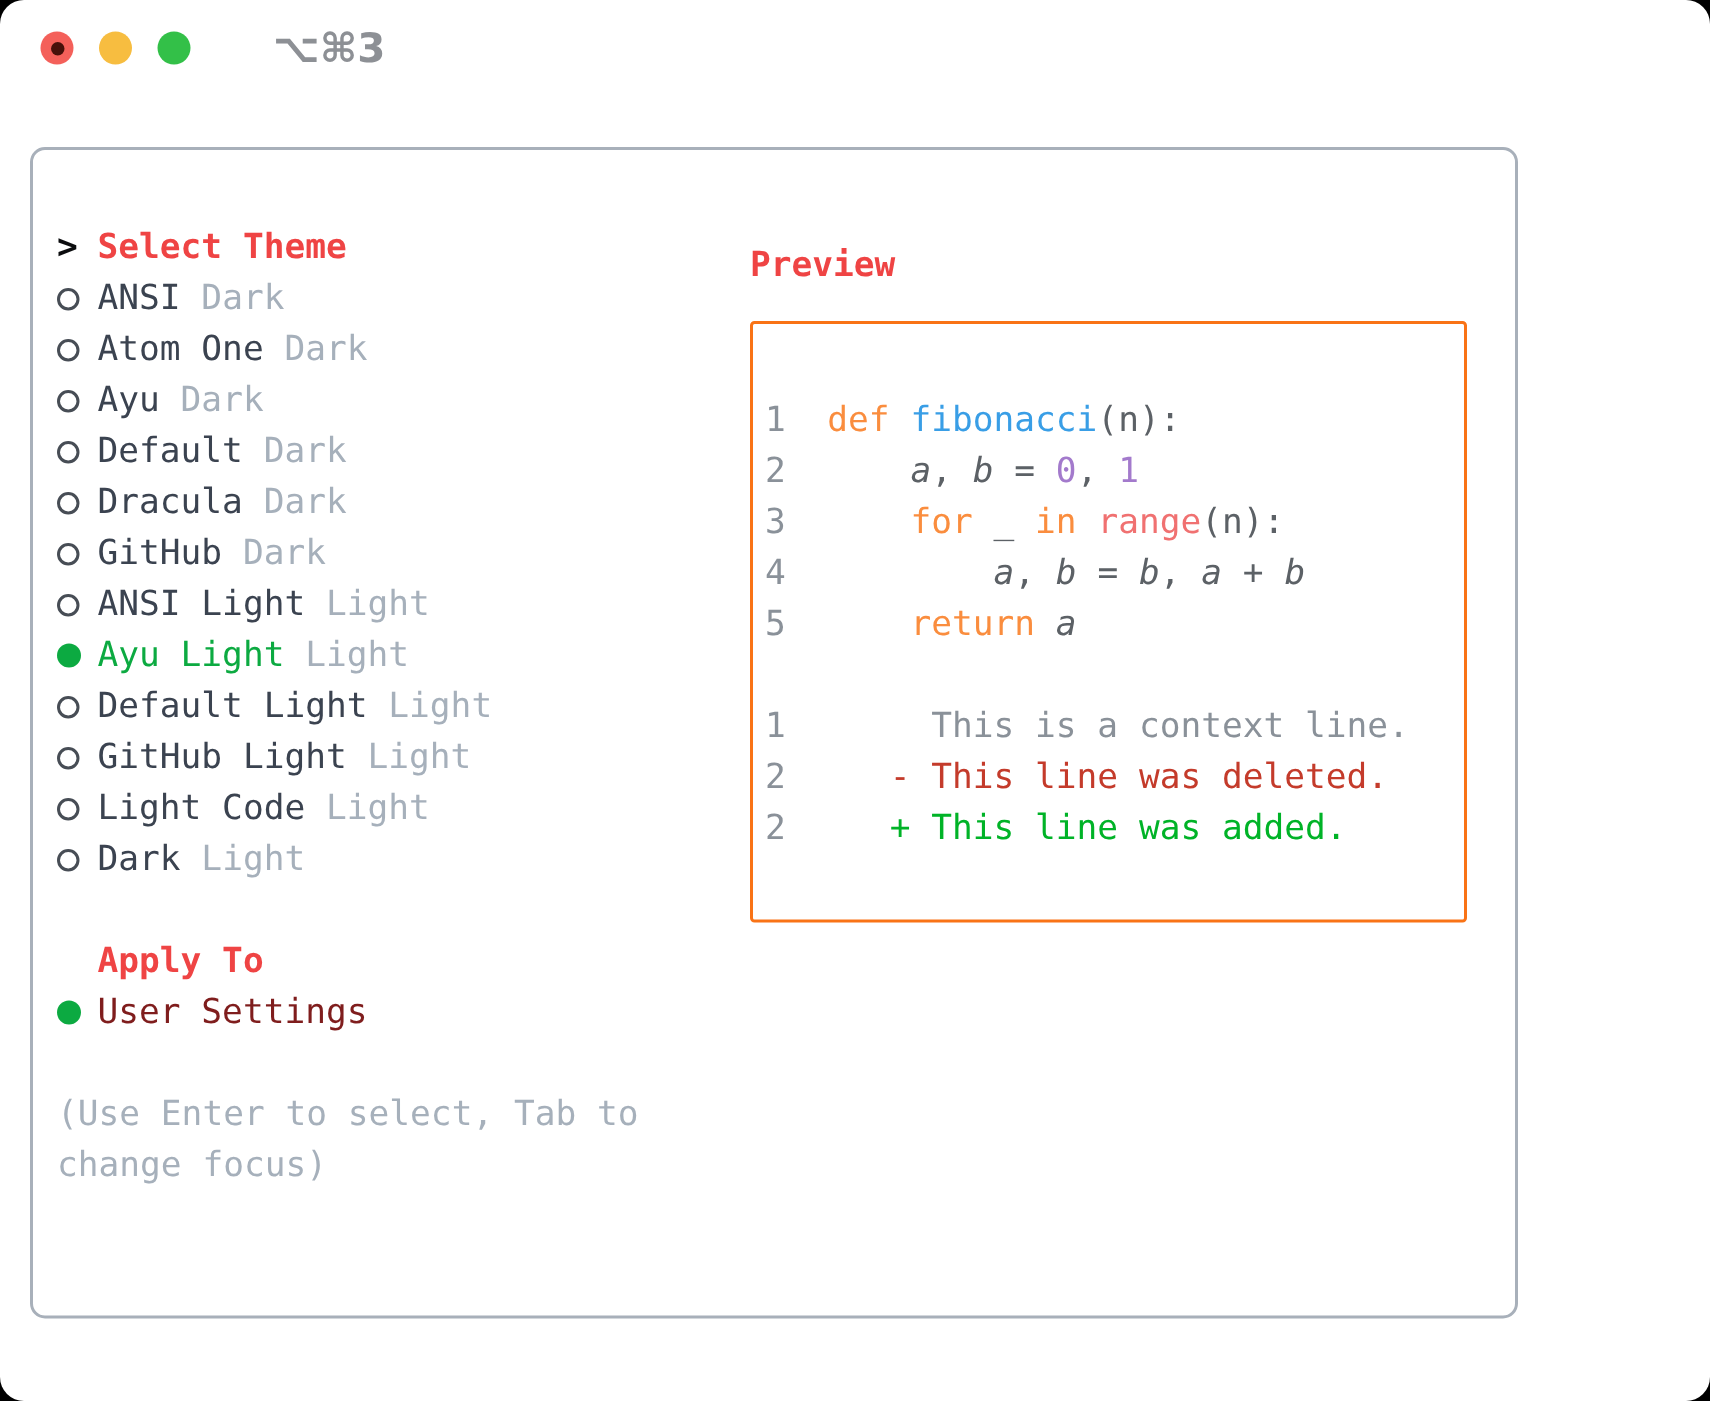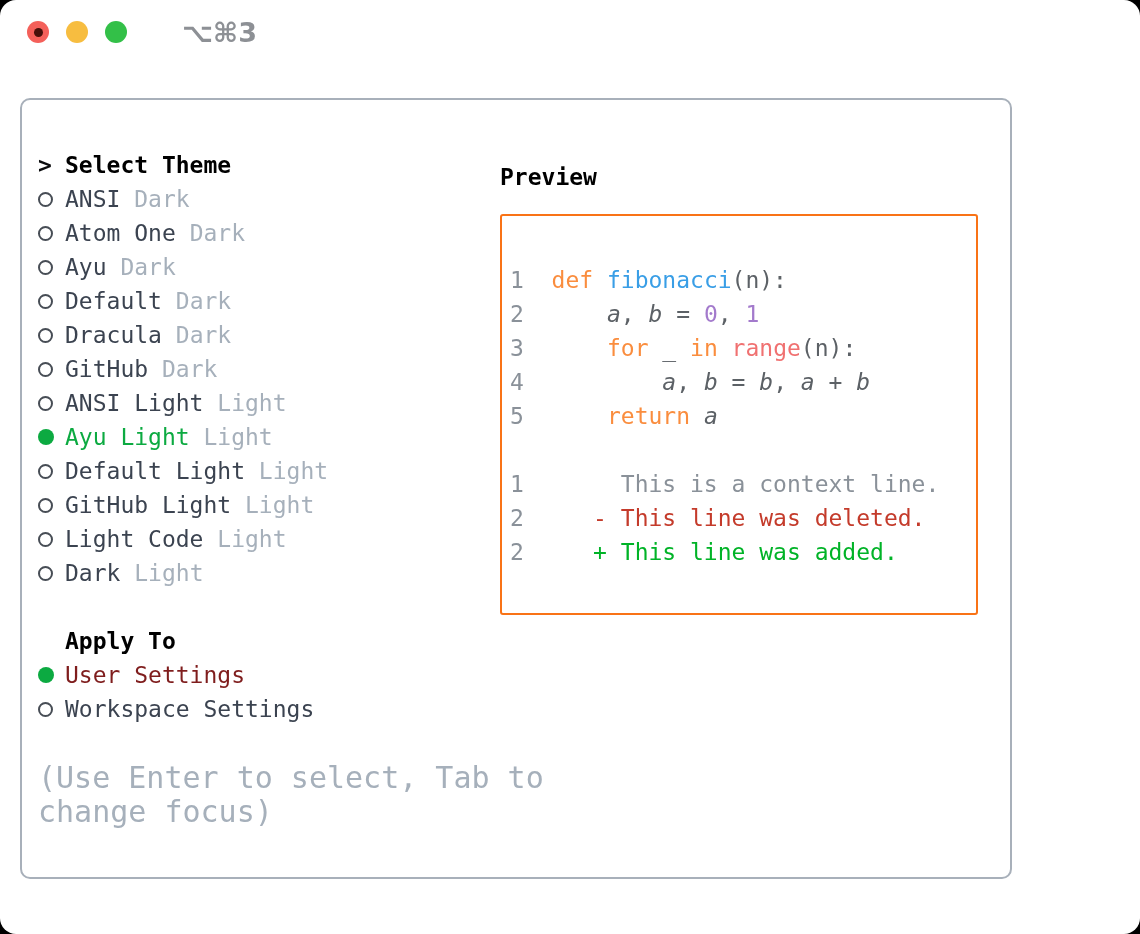--- a/index.html
+++ b/index.html
@@ -23,25 +23,25 @@
   
   .panel { position:absolute; left:20px; top:98px; width:992px; height:781px;
     border:2px solid #a8b0ba; border-radius:10px; background:#fff; }
   .left-col  { position:absolute; left:16px; top:48px; }
   .right-col { position:absolute; left:478px; top:60px; }
   .row { display:flex; align-items:center; height:34px; font-size:23px; white-space:pre; }
   .bullet-cell { width:27px; height:34px; display:flex; align-items:center; flex:none; }
   .prompt { font-weight:bold; color:#0b0c0e; font-size:23px; }
   .dot-open { width:15px; height:15px; border:2.5px solid #474d55; border-radius:50%; }
   .dot-filled { width:16px; height:16px; border-radius:50%; }
-  .header-label { font-weight:bold; color:#000000; }
+  .header-label { font-weight:bold; color:#ef4444; }
   .name { color:#3b4350; }
   .tag  { color:#a6b0bb; }
   .spacer { height:34px; }
-  .help-line { height:34px; font-size:30px; color:#a6b0bb; display:flex; align-items:center; white-space:pre; }
+  .help-line { height:34px; font-size:23px; color:#a6b0bb; display:flex; align-items:center; white-space:pre; }
   
   .preview-box { margin-top:20px; width:478px; height:401px;
     border:2px solid #f97316; border-radius:3px; background:#fff;
     padding:47px 0 0 8px; overflow:hidden; }
   .pline { height:34px; line-height:34px; font-size:23px; white-space:pre; }
   .lineno { color:#8a9199; }
   .tok-var { font-style:italic; }
 </style>
 </head>
 <body>
@@ -82,21 +82,20 @@
 
       <div class="spacer"></div>
 
       <div class="row">
         <span class="bullet-cell"></span>
         <span class="header-label">Apply To</span>
       </div>
 
       <div id="apply-list">
           <div class="row"><span class="bullet-cell"><span class="dot-filled" style="background: rgb(12, 170, 65);"></span></span><span class="name" style="color: #7f1d1d;">User Settings</span></div>
-          <div class="row"><span class="bullet-cell"><span class="dot-open"></span></span><span class="name">Workspace Settings</span></div>
         </div>
 
       <div class="spacer"></div>
 
       <div id="help-lines">
           <div class="help-line">(Use Enter to select, Tab to</div>
           <div class="help-line">change focus)</div>
         </div>
     </div>
 

